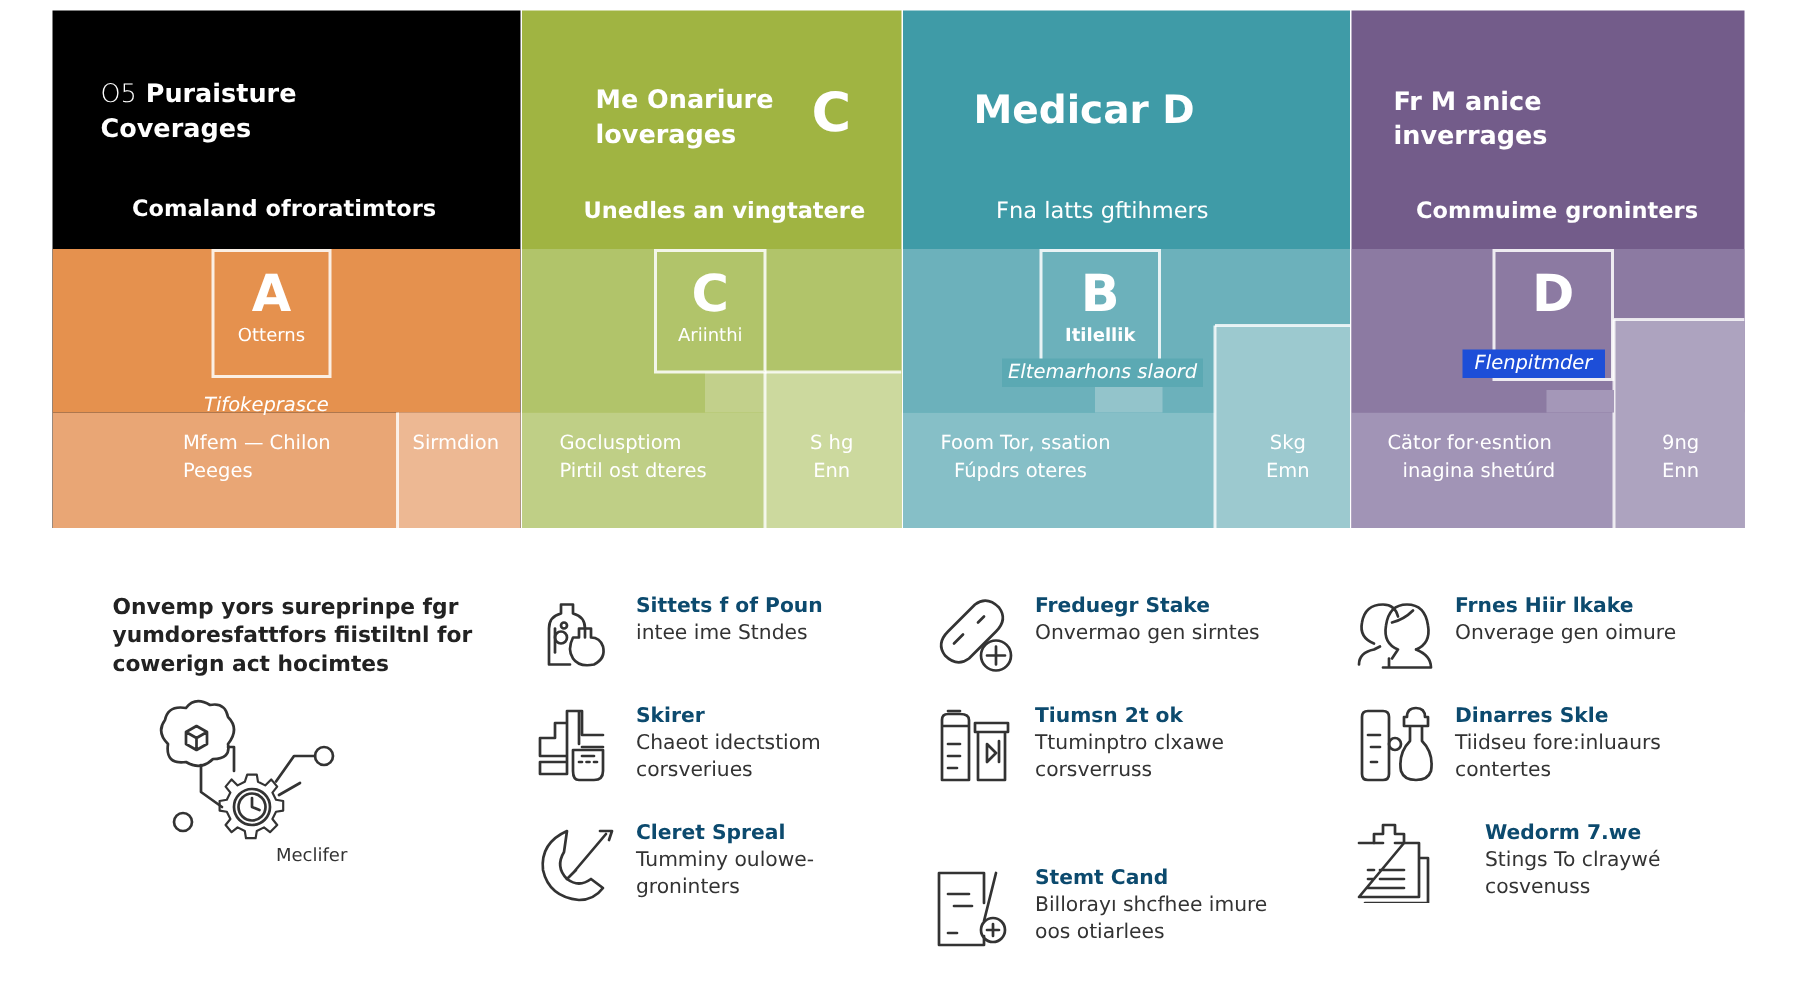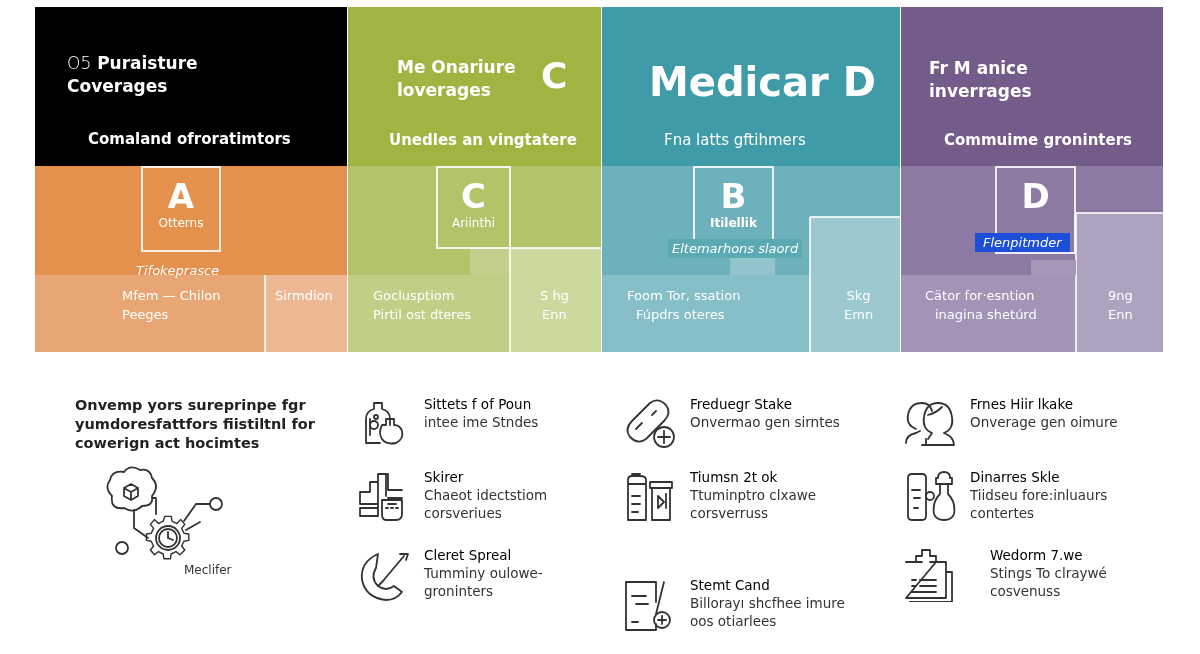--- a/index.html
+++ b/index.html
@@ -15,21 +15,21 @@
                 color:#fff; text-align:center; }
   .letter { font-size:34px; font-weight:700; line-height:40px; margin-top:8px; }
   .letter-cap { font-size:12px; font-weight:500; }
   .tile-text { color:#fff; font-size:13px; font-weight:500; line-height:19px; white-space:nowrap; }
   .divider-v { position:absolute; width:2px; background:rgba(255,255,255,0.8); }
   .italic-tag { color:#fff; font-style:italic; font-size:13px; white-space:nowrap; }
 
   .feat { position:absolute; display:flex; align-items:flex-start; }
   .feat .ic { width:56px; height:56px; flex:0 0 56px; }
   .feat .txt { margin-left:12px; color:#333; font-size:13.5px; line-height:18px; white-space:nowrap; }
-  .feat .txt .h { font-weight:400; color:#000000; }
+  .feat .txt .h { font-weight:700; color:#0c4a6e; }
   svg { display:block; }
   .stroke { fill:none; stroke:#333; stroke-width:1.8; stroke-linecap:round; stroke-linejoin:round; }
 </style>
 </head>
 <body>
 
 <div class="panel" style="left:35px;width:312px;background:#000000;">
   <div class="band" style="top:159px;height:109px;background:#E5914E;"></div>
   <div class="band" style="top:268px;height:77px;background:#E9A675;"></div>
   <div class="abs" style="left:230px;top:268px;width:82px;height:77px;background:#EDB893;"></div>
@@ -86,21 +86,21 @@
 </div>
 
 <div class="panel" style="left:602px;width:298px;background:#3F9BA7;">
   <div class="band" style="top:159px;height:109px;background:#6CB1BB;"></div>
   <div class="band" style="top:268px;height:77px;background:#86BFC7;"></div>
   <div class="abs" style="left:208px;top:210px;width:90px;height:135px;background:#9CC9CF;"></div>
   <div class="divider-v" style="left:207px;top:210px;height:135px;"></div>
   <div class="abs" style="left:208px;top:209px;width:90px;height:2px;background:rgba(255,255,255,0.8);"></div>
   <div class="abs" style="left:128px;top:243px;width:45px;height:25px;background:#93C4CB;"></div>
 
-  <div class="abs" style="left:47px;top:52px;color:#fff;font-size:40px;font-weight:600;white-space:nowrap;">Medicar  D</div>
+  <div class="abs" style="left:47px;top:52px;color:#fff;font-size:26px;font-weight:600;white-space:nowrap;">Medicar  D</div>
   <div class="abs sub" style="left:62px;top:124px;font-weight:500;">Fna latts gftihmers</div>
 
   <div class="letter-box" style="left:91px;top:159px;width:81px;height:86px;">
     <div class="letter">B</div>
     <div class="letter-cap" style="font-weight:700;">Itilellik</div>
   </div>
   <div class="abs italic-tag" style="left:66px;top:232px;background:#5BA9B3;padding:2px 4px;">Eltemarhons slaord</div>
 
   <div class="abs tile-text" style="left:25px;top:279px;">
     <span>Foom Tor, ssation</span><br>

